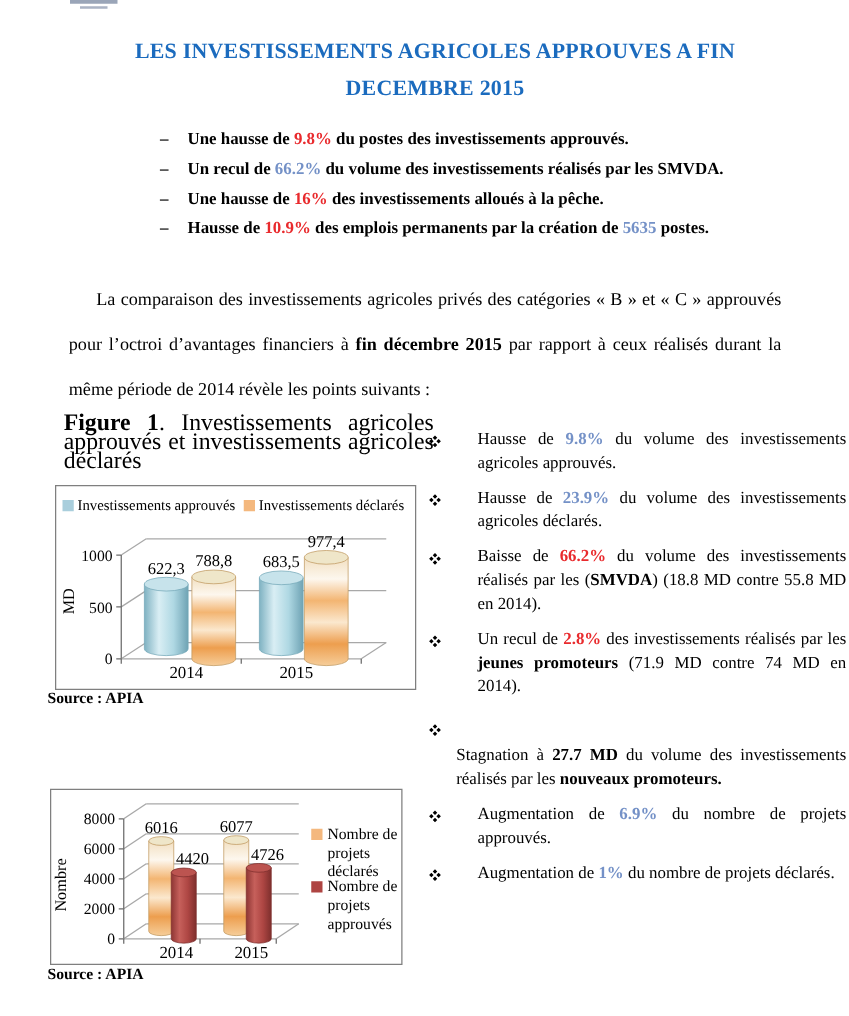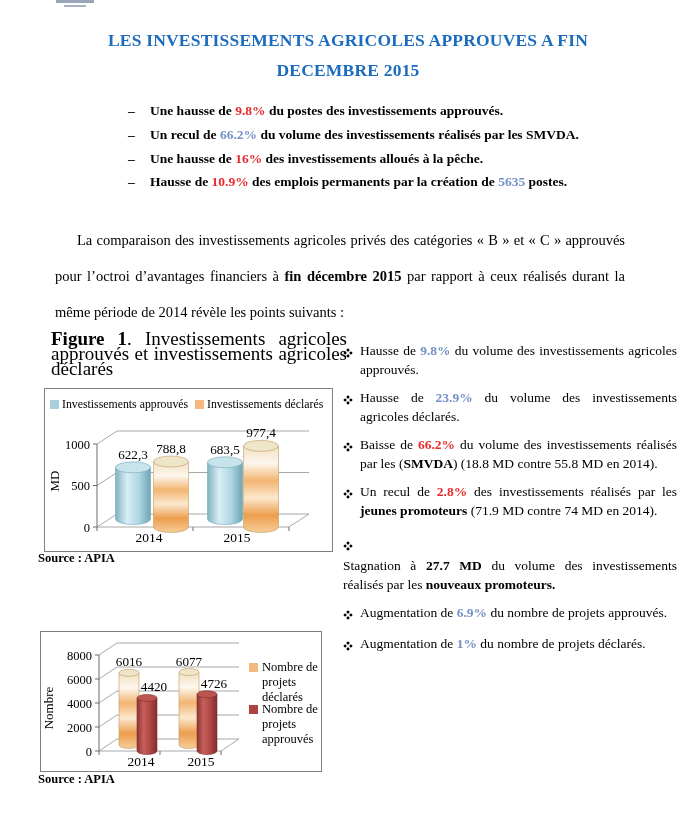--- a/index.html
+++ b/index.html
@@ -31,21 +31,21 @@
   #chart1{left:44px;top:388px;}
   #chart2{left:40px;top:631px;}
   .source{position:absolute;font-weight:bold;font-size:12.5px;}
   #source1{left:38px;top:551px;}
   #source2{left:38px;top:772px;}
   
   .right-col{position:absolute;left:343px;top:341px;width:334px;}
   .rc-item{display:flex;font-size:13.5px;line-height:19px;margin-bottom:9px;}
   .rc-item.extra-gap{margin-top:14px;flex-direction:column;}
   .rc-marker{flex:none;width:17px;padding-top:3px;}
-  .rc-text{flex:1;text-align:justify;}
+  .rc-text{flex:1;text-align:justify;margin-left:22px;}
   
   .red{color:#E92A2D;}
   .blue{color:#7491C7;}
   .bold{font-weight:bold;}
 </style>
 </head>
 <body>
 
 <div class="page">
 

